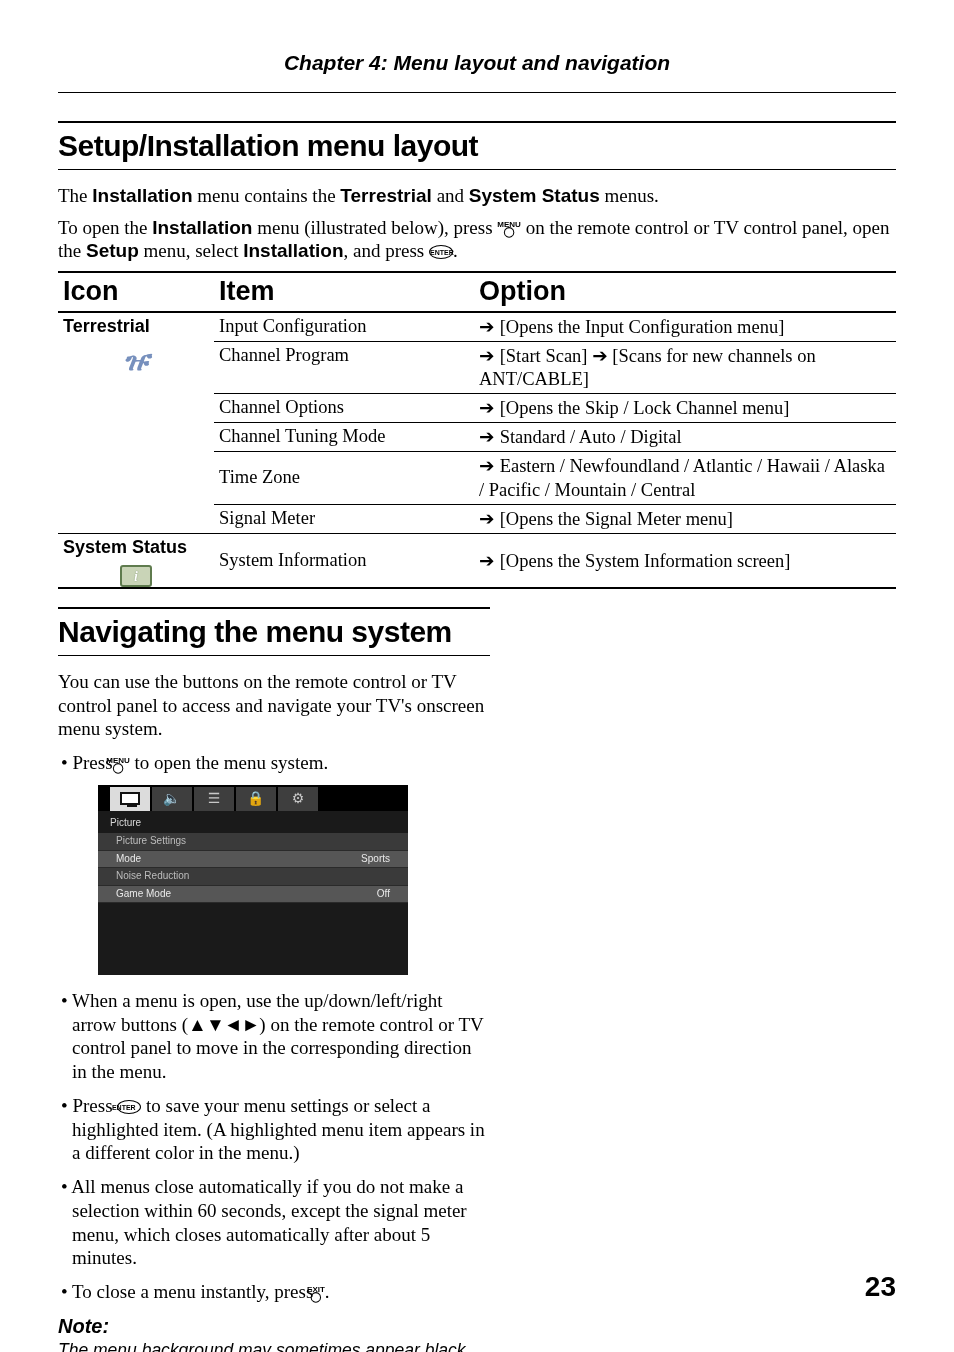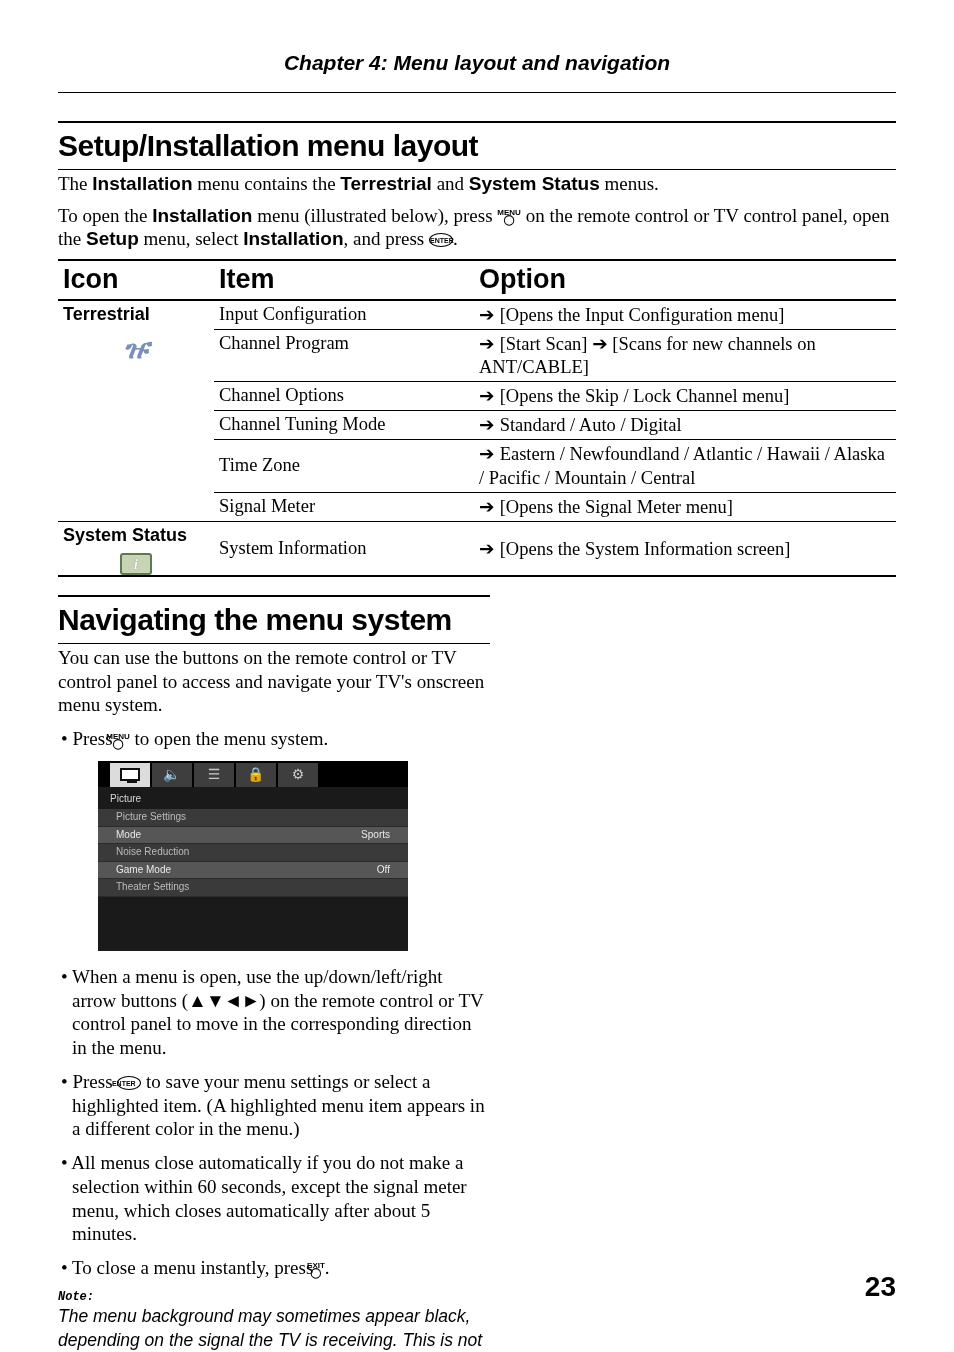--- a/index.html
+++ b/index.html
@@ -32,21 +32,21 @@
     border-top: 2px solid #000;
     margin-bottom: 2px;
   }
   h1.section-title {
     font-family: Arial, Helvetica, sans-serif;
     font-weight: 900;
     font-size: 30px;
     letter-spacing: -0.5px;
     padding: 2px 0 4px 0;
     border-bottom: 1px solid #000;
-    margin-bottom: 2px;
+    margin-bottom: 14px;
   }
   .intro p { margin-bottom: 8px; }
   .bold-sans { font-family: Arial, Helvetica, sans-serif; font-weight: bold; }
   .inline-icon {
     display: inline-block;
     font-family: Arial, Helvetica, sans-serif;
     font-size: 8px;
     font-weight: bold;
     text-align: center;
     vertical-align: middle;
@@ -117,21 +117,21 @@
   .arrow { font-family: Arial, sans-serif; }
   
   .half-width-section { width: 432px; }
   .half-width-section .section-rule-top { width: 100%; }
   .half-width-section h1.section-title { width: 100%; }
   .body-col { width: 432px; }
   .body-col p { margin-bottom: 10px; }
   ul.bullets { list-style: none; padding: 0; margin: 0 0 10px 0; }
   ul.bullets li { padding-left: 14px; text-indent: -11px; margin-bottom: 10px; }
   ul.bullets li::before { content: "• "; }
-  .note-head { font-family: Liberation Mono, monospace; font-weight: bold; font-style: italic; font-size: 12px; margin-bottom: 0; }
+  .note-head { font-family: Liberation Sans, sans-serif; font-weight: bold; font-style: italic; font-size: 20px; margin-bottom: 0; }
   .note-body { font-style: italic; font-family: Arial, Helvetica, sans-serif; font-size: 17.5px; line-height: 1.35; }
   
   .osd {
     width: 310px; height: 190px;
     background: #1a1a1a;
     margin: 6px 0 14px 40px;
     font-family: Arial, sans-serif;
   }
   .osd-tabs {
     display: flex; height: 26px; background: #000;
@@ -269,24 +269,20 @@
         <span>Mode</span>
         <span>Sports</span>
       </div>
       <div class="osd-row">
         <span>Noise Reduction</span>
         <span></span>
       </div>
       <div class="osd-row hi">
         <span>Game Mode</span>
         <span>Off</span>
-      </div>
-      <div class="osd-row">
-        <span>Theater Settings</span>
-        <span></span>
       </div>
     </div>
 
     <ul class="bullets">
       <li>
         <span>When a menu is open, use the up/down/left/right arrow buttons (</span><span class="arrows-glyph">▲▼◄►</span><span>) on the remote control or TV control panel to move in the corresponding direction in the menu.</span>
       </li>
       <li>
         <span>Press </span><span class="enter-icon">ENTER</span><span> to save your menu settings or select a highlighted item. (A highlighted menu item appears in a different color in the menu.)</span>
       </li>

